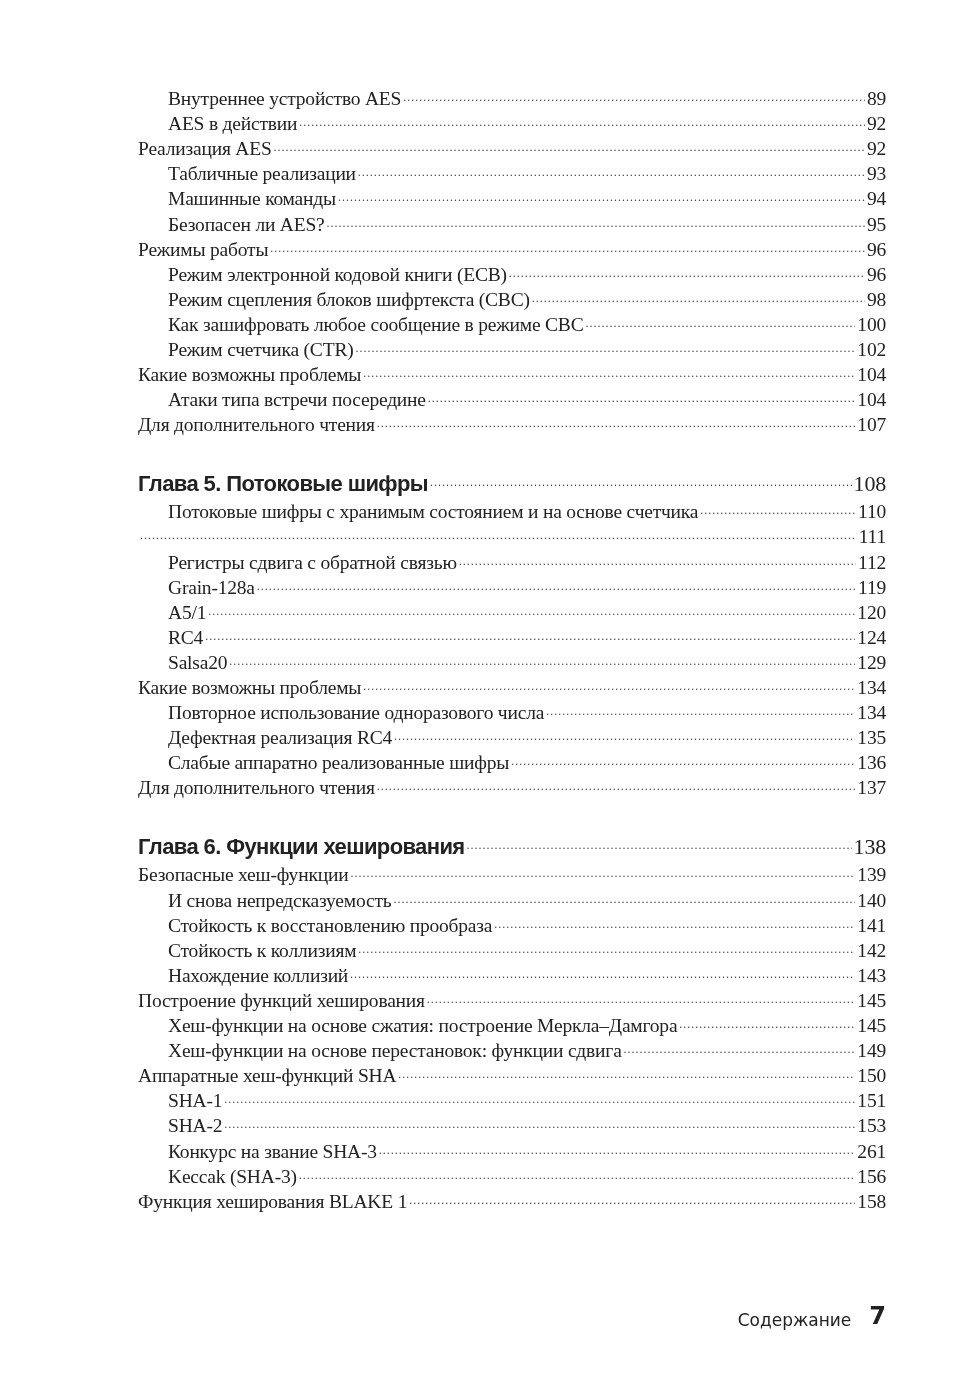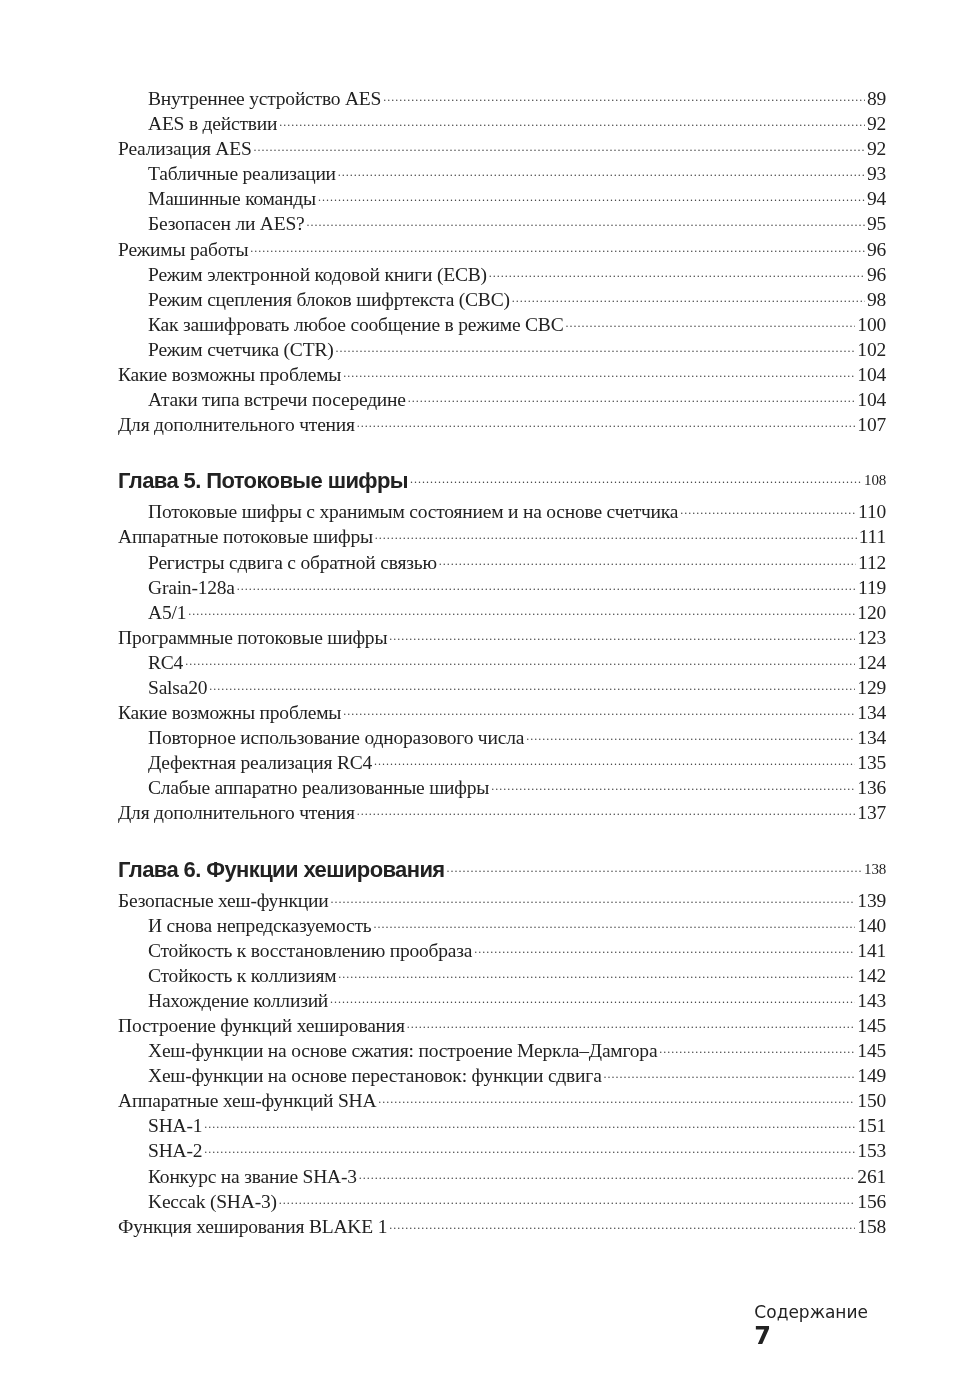--- a/index.html
+++ b/index.html
@@ -16,26 +16,27 @@
       font-family: "Liberation Serif", "DejaVu Serif", serif;
     }
     .toc {
       position: absolute;
       left: 118px;
       top: 86px;
       width: 768px;
     }
     .row {
       display: flex;
-      align-items: flex-start;
+      align-items: center;
       height: 25.1px;
       font-size: 19.5px;
       line-height: 25px;
       letter-spacing: -0.2px;
       white-space: nowrap;
+      margin-left: 20px;
     }
     .row.level-2 {
       padding-left: 30px;
     }
     .row .title {
       flex: 0 0 auto;
     }
     .row .leader {
       flex: 1 1 auto;
       overflow: hidden;
@@ -58,36 +59,35 @@
       margin-top: 31px;
       margin-bottom: 0px;
       font-family: "Liberation Sans", "DejaVu Sans", sans-serif;
       font-weight: bold;
       font-size: 22px;
       letter-spacing: -0.6px;
     }
     .row.chapter .page {
       font-family: "Liberation Serif", "DejaVu Serif", serif;
       font-weight: normal;
-      font-size: 15px;
+      font-size: 22px;
       letter-spacing: -0.2px;
     }
     .row.chapter .leader {
       font-family: "Liberation Serif", "DejaVu Serif", serif;
       font-weight: normal;
     }
     .footer {
       position: absolute;
       right: 88px;
       top: 1302px;
       display: flex;
-      align-items: flex-start;
+      align-items: flex-end;
       font-family: "DejaVu Sans", "Liberation Sans", sans-serif;
       color: #222;
-      flex-direction: column;
     }
     .footer .section-name {
       font-size: 17px;
       margin-right: 18px;
     }
     .footer .page-number {
       font-size: 24px;
       font-weight: bold;
     }
   </style>
@@ -169,43 +169,37 @@
       <span class="title">Глава 5. Потоковые шифры</span>
       <span class="leader"></span>
       <span class="page">108</span>
     </div>
     <div class="row level-2">
       <span class="title">Потоковые шифры с хранимым состоянием и на основе счетчика</span>
       <span class="leader"></span>
       <span class="page">110</span>
     </div>
     <div class="row level-1">
-      <span class="title">Аппаратные потоковые шифры</span>
       <span class="leader"></span>
       <span class="page">111</span>
     </div>
     <div class="row level-2">
       <span class="title">Регистры сдвига с обратной связью</span>
       <span class="leader"></span>
       <span class="page">112</span>
     </div>
     <div class="row level-2">
       <span class="title">Grain-128a</span>
       <span class="leader"></span>
       <span class="page">119</span>
     </div>
     <div class="row level-2">
       <span class="title">A5/1</span>
       <span class="leader"></span>
       <span class="page">120</span>
-    </div>
-    <div class="row level-1">
-      <span class="title">Программные потоковые шифры</span>
-      <span class="leader"></span>
-      <span class="page">123</span>
     </div>
     <div class="row level-2">
       <span class="title">RC4</span>
       <span class="leader"></span>
       <span class="page">124</span>
     </div>
     <div class="row level-2">
       <span class="title">Salsa20</span>
       <span class="leader"></span>
       <span class="page">129</span>

